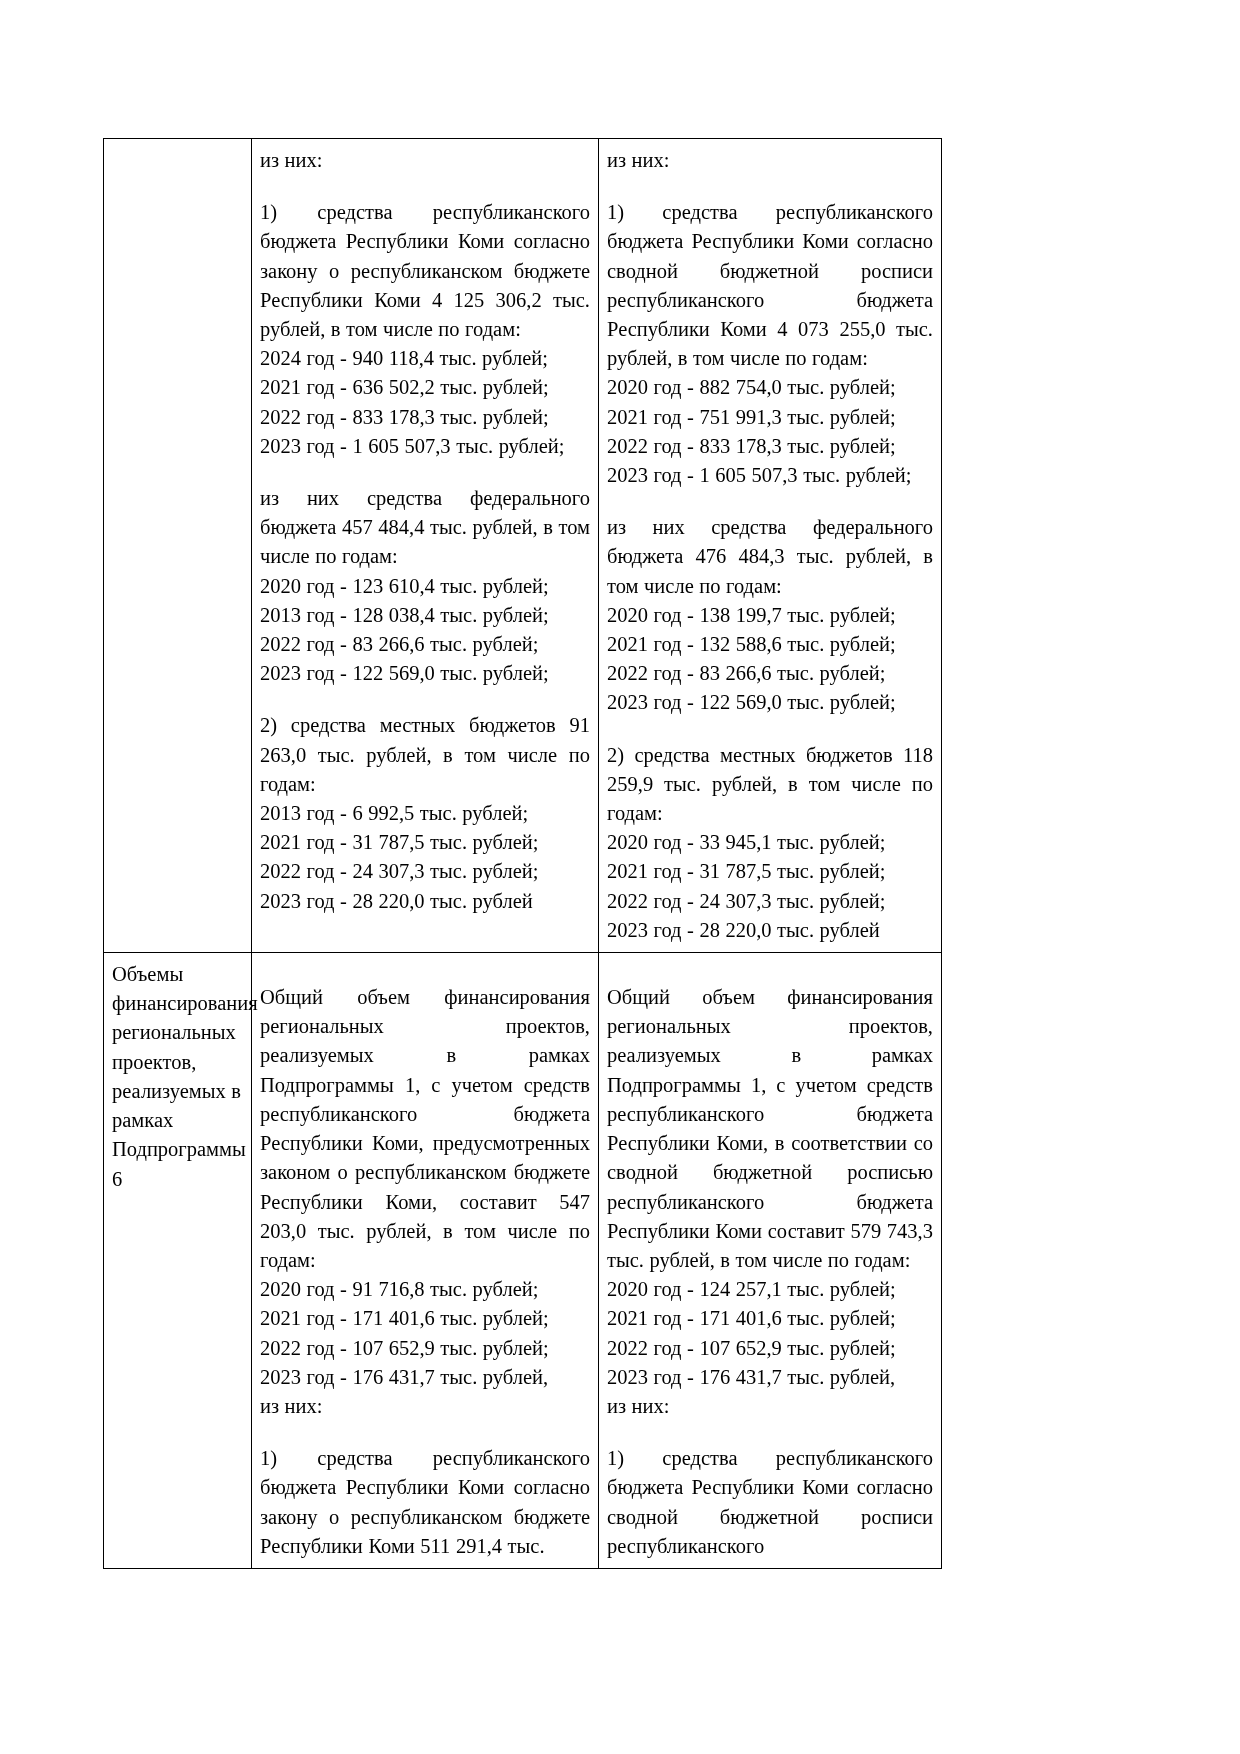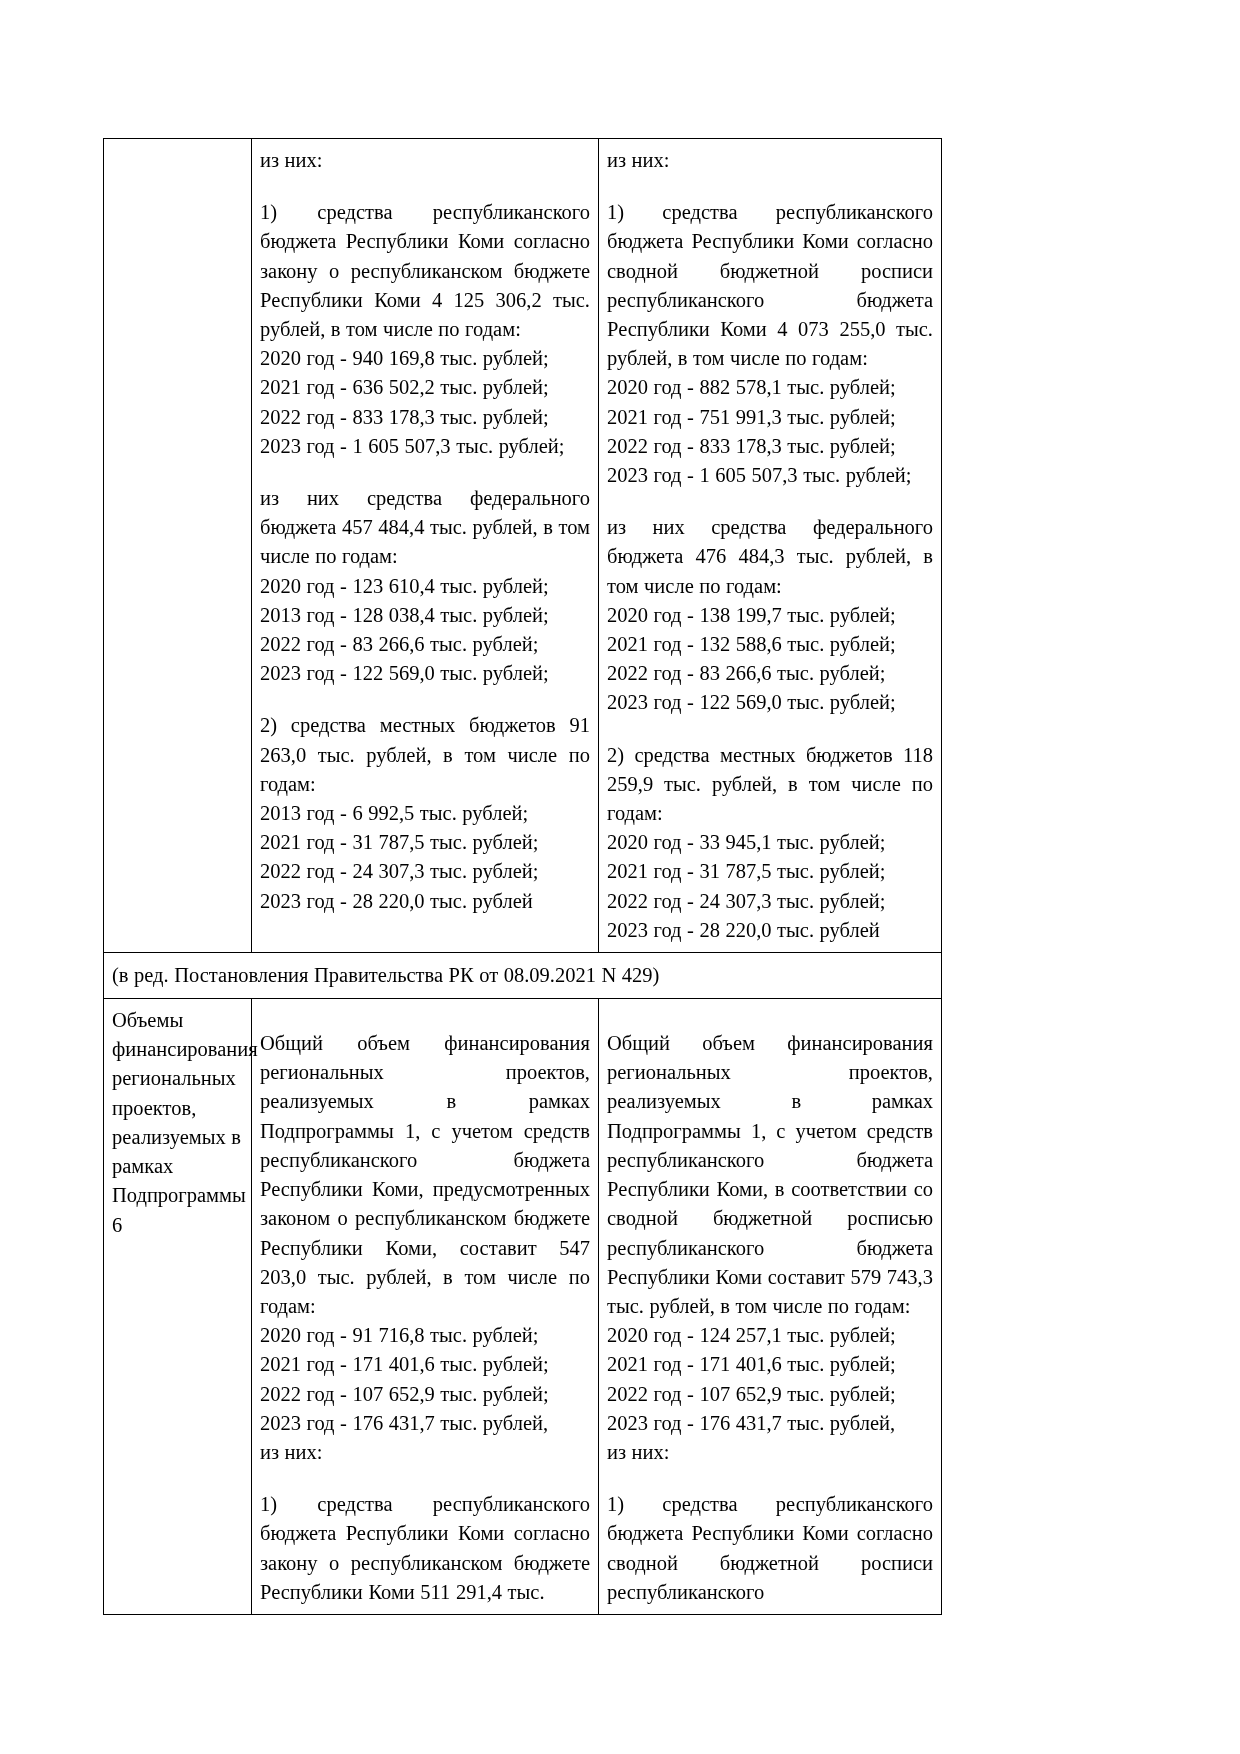--- a/index.html
+++ b/index.html
@@ -84,61 +84,58 @@
       <col class="col-c">
     </colgroup>
     <tbody>
 
       <tr>
         <td class="col-a empty-cell"></td>
         <td class="col-b">
           <div class="cell-lines">
             <p>из них:</p>
             <p class="j">1) средства республиканского бюджета Республики Коми согласно закону о республиканском бюджете Республики Коми 4 125 306,2 тыс. рублей, в том числе по годам:</p>
-            <p>2020 год - 940 169,8 тыс. рублей;</p>
+            <p>2024 год - 940 118,4 тыс. рублей;</p>
             <p>2021 год - 636 502,2 тыс. рублей;</p>
             <p>2022 год - 833 178,3 тыс. рублей;</p>
             <p>2023 год - 1 605 507,3 тыс. рублей;</p>
             <p class="j">из них средства федерального бюджета 457 484,4 тыс. рублей, в том числе по годам:</p>
             <p>2020 год - 123 610,4 тыс. рублей;</p>
             <p>2013 год - 128 038,4 тыс. рублей;</p>
             <p>2022 год - 83 266,6 тыс. рублей;</p>
             <p>2023 год - 122 569,0 тыс. рублей;</p>
             <p class="j">2) средства местных бюджетов 91 263,0 тыс. рублей, в том числе по годам:</p>
             <p>2013 год - 6 992,5 тыс. рублей;</p>
             <p>2021 год - 31 787,5 тыс. рублей;</p>
             <p>2022 год - 24 307,3 тыс. рублей;</p>
             <p>2023 год - 28 220,0 тыс. рублей</p>
           </div>
         </td>
         <td class="col-c">
           <div class="cell-lines">
             <p>из них:</p>
             <p class="j">1) средства республиканского бюджета Республики Коми согласно сводной бюджетной росписи республиканского бюджета Республики Коми 4 073 255,0 тыс. рублей, в том числе по годам:</p>
-            <p>2020 год - 882 578,1 тыс. рублей;</p>
+            <p>2020 год - 882 754,0 тыс. рублей;</p>
             <p>2021 год - 751 991,3 тыс. рублей;</p>
             <p>2022 год - 833 178,3 тыс. рублей;</p>
             <p>2023 год - 1 605 507,3 тыс. рублей;</p>
             <p class="j">из них средства федерального бюджета 476 484,3 тыс. рублей, в том числе по годам:</p>
             <p>2020 год - 138 199,7 тыс. рублей;</p>
             <p>2021 год - 132 588,6 тыс. рублей;</p>
             <p>2022 год - 83 266,6 тыс. рублей;</p>
             <p>2023 год - 122 569,0 тыс. рублей;</p>
             <p class="j">2) средства местных бюджетов 118 259,9 тыс. рублей, в том числе по годам:</p>
             <p>2020 год - 33 945,1 тыс. рублей;</p>
             <p>2021 год - 31 787,5 тыс. рублей;</p>
             <p>2022 год - 24 307,3 тыс. рублей;</p>
             <p>2023 год - 28 220,0 тыс. рублей</p>
           </div>
         </td>
       </tr>
 
-      <tr class="note-row">
-        <td colspan="3">(в ред. Постановления Правительства РК от 08.09.2021 N 429)</td>
-      </tr>
 
       <tr>
         <td class="col-a">
           <div class="cell-lines">
             <p>Объемы финансирования региональных проектов, реализуемых в рамках Подпрограммы 6</p>
           </div>
         </td>
         <td class="col-b">
           <div class="cell-lines">
             <p class="j">Общий объем финансирования региональных проектов, реализуемых в рамках Подпрограммы 1, с учетом средств республиканского бюджета Республики Коми, предусмотренных законом о республиканском бюджете Республики Коми, составит 547 203,0 тыс. рублей, в том числе по годам:</p>

